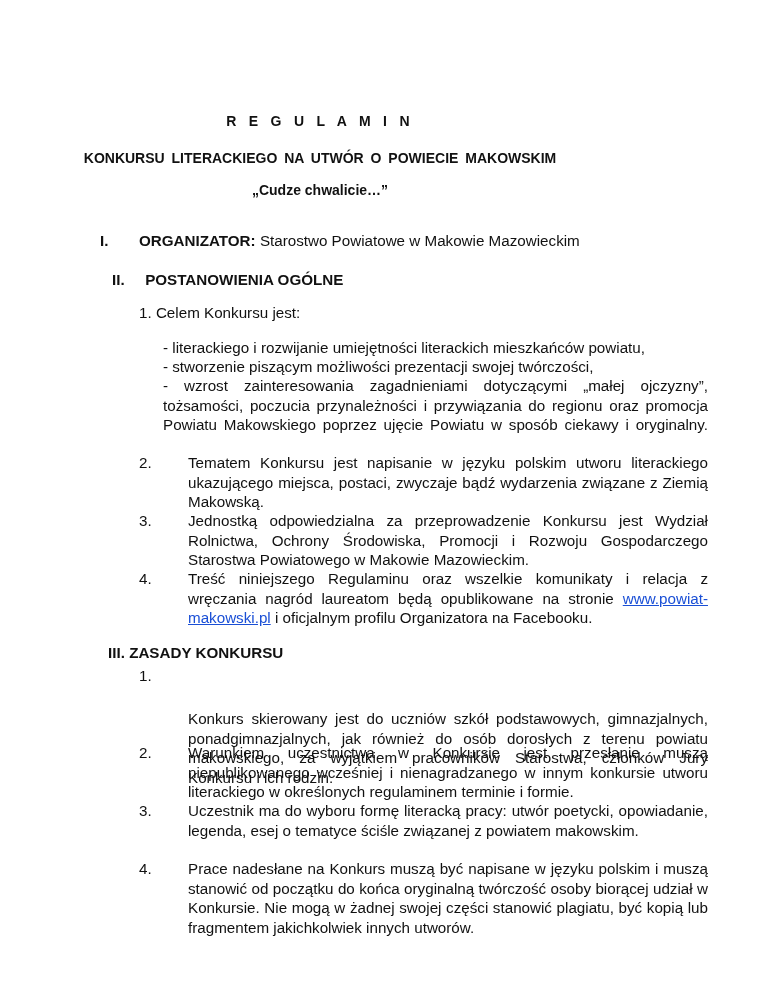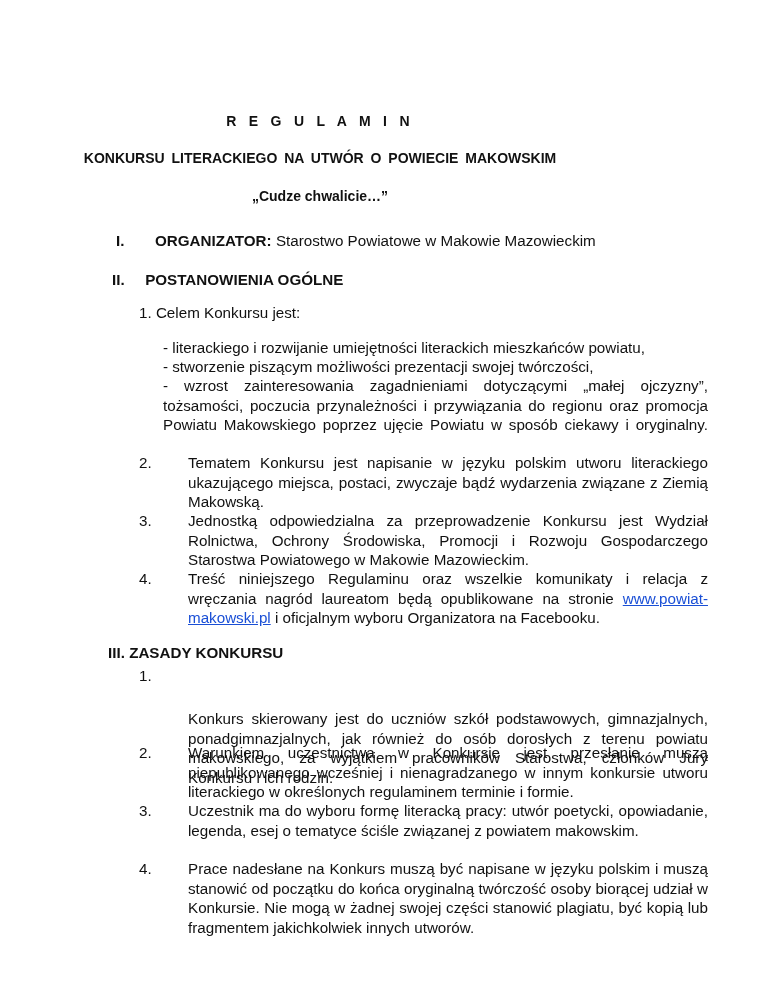--- a/index.html
+++ b/index.html
@@ -3,37 +3,37 @@
 <meta charset="utf-8">
 <style>
   html, body { margin:0; padding:0; background:#ffffff; }
   body { width:768px; height:994px; position:relative; overflow:hidden;
          font-family:"Liberation Sans", sans-serif; color:#111; font-size:15.2px; }
   .abs { position:absolute; white-space:nowrap; }
   .center { left:0; width:640px; text-align:center; }
   .b { font-weight:bold; }
   .title1 { top:113px; letter-spacing:4.3px; font-size:14px; }
   .title2 { top:150px; font-size:14px; }
-  .title3 { top:182px; font-size:14px;margin-top:6px; }
+  .title3 { top:182px; font-size:14px; }
   .line { line-height:19.5px; }
   .just { text-align:justify; text-align-last:justify; white-space:normal; }
   a.link { color:#1a4fd6; text-decoration:underline; }
   .blk { position:absolute; left:188px; width:520px; }
   .num { position:absolute; left:139px; }
 </style>
 </head>
 <body>
 
 <div>
 
   <div class="abs center b title1">R E G U L A M I N</div>
   <div class="abs center b title2" style="word-spacing:3px;">KONKURSU  LITERACKIEGO  NA  UTWÓR  O  POWIECIE MAKOWSKIM</div>
   <div class="abs center b title3">„Cudze chwalicie…”</div>
 
-  <div class="abs" style="top:232px; left:116px;">
+  <div class="abs" style="top:232px; left:100px;">
     <span class="b">I.</span>
     <span style="display:inline-block; width:22px;"></span>
     <span class="b">ORGANIZATOR:</span>
     <span>Starostwo Powiatowe w Makowie Mazowieckim</span>
   </div>
 
   <div class="abs" style="top:271px; left:112px;">
     <span class="b">II.</span>
     <span style="display:inline-block; width:12px;"></span>
     <span class="b">POSTANOWIENIA OGÓLNE</span>
@@ -51,21 +51,21 @@
   <div class="num line" style="top:453px;">2.</div>
   <div class="blk line just" style="top:453px; text-align-last:left;">Tematem Konkursu jest napisanie w języku polskim utworu literackiego ukazującego miejsca, postaci, zwyczaje bądź wydarzenia związane z Ziemią Makowską.</div>
 
   <div class="num line" style="top:511px;">3.</div>
   <div class="blk line just" style="top:511px; text-align-last:left;">Jednostką odpowiedzialna za przeprowadzenie Konkursu jest Wydział Rolnictwa, Ochrony Środowiska, Promocji i Rozwoju Gospodarczego Starostwa Powiatowego w Makowie Mazowieckim.</div>
 
   <div class="num line" style="top:569px;">4.</div>
   <div class="blk line just" style="top:569px; text-align-last:left;">
     <span>Treść niniejszego Regulaminu oraz wszelkie komunikaty i relacja z wręczania nagród laureatom będą opublikowane na stronie</span>
     <a class="link" href="#">www.powiat-makowski.pl</a>
-    <span>i oficjalnym wyboru Organizatora na Facebooku.</span>
+    <span>i oficjalnym profilu Organizatora na Facebooku.</span>
   </div>
 
   <div class="abs" style="top:644px; left:108px;">
     <span class="b">III.</span>
     <span class="b">ZASADY KONKURSU</span>
   </div>
 
   <div class="num line" style="top:666px;">1.</div>
   <div class="blk line just" style="top:666px; text-align-last:left;margin-top:43px;">Konkurs skierowany jest do uczniów szkół podstawowych, gimnazjalnych, ponadgimnazjalnych, jak również do osób dorosłych z terenu powiatu makowskiego, za wyjątkiem pracowników Starostwa, członków Jury Konkursu i ich rodzin.</div>
 

